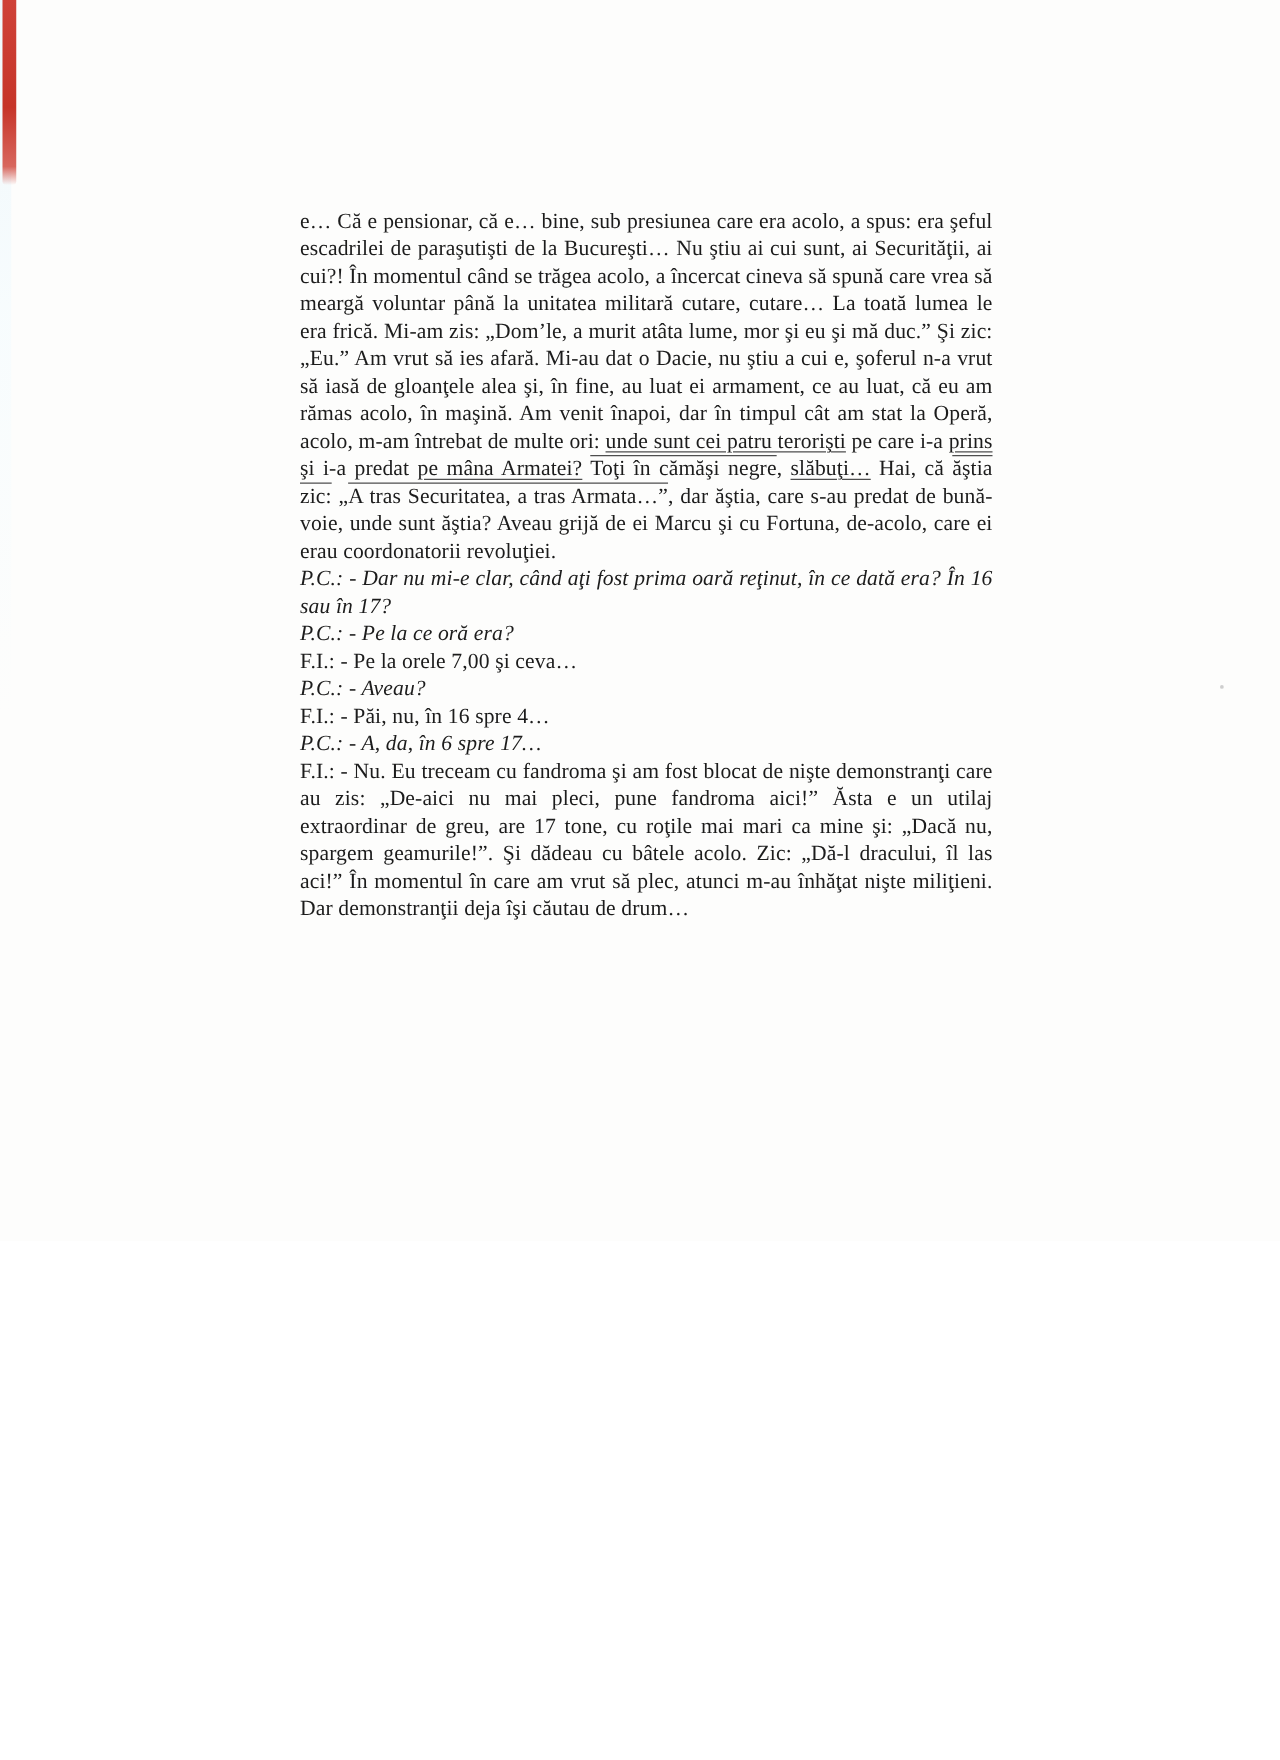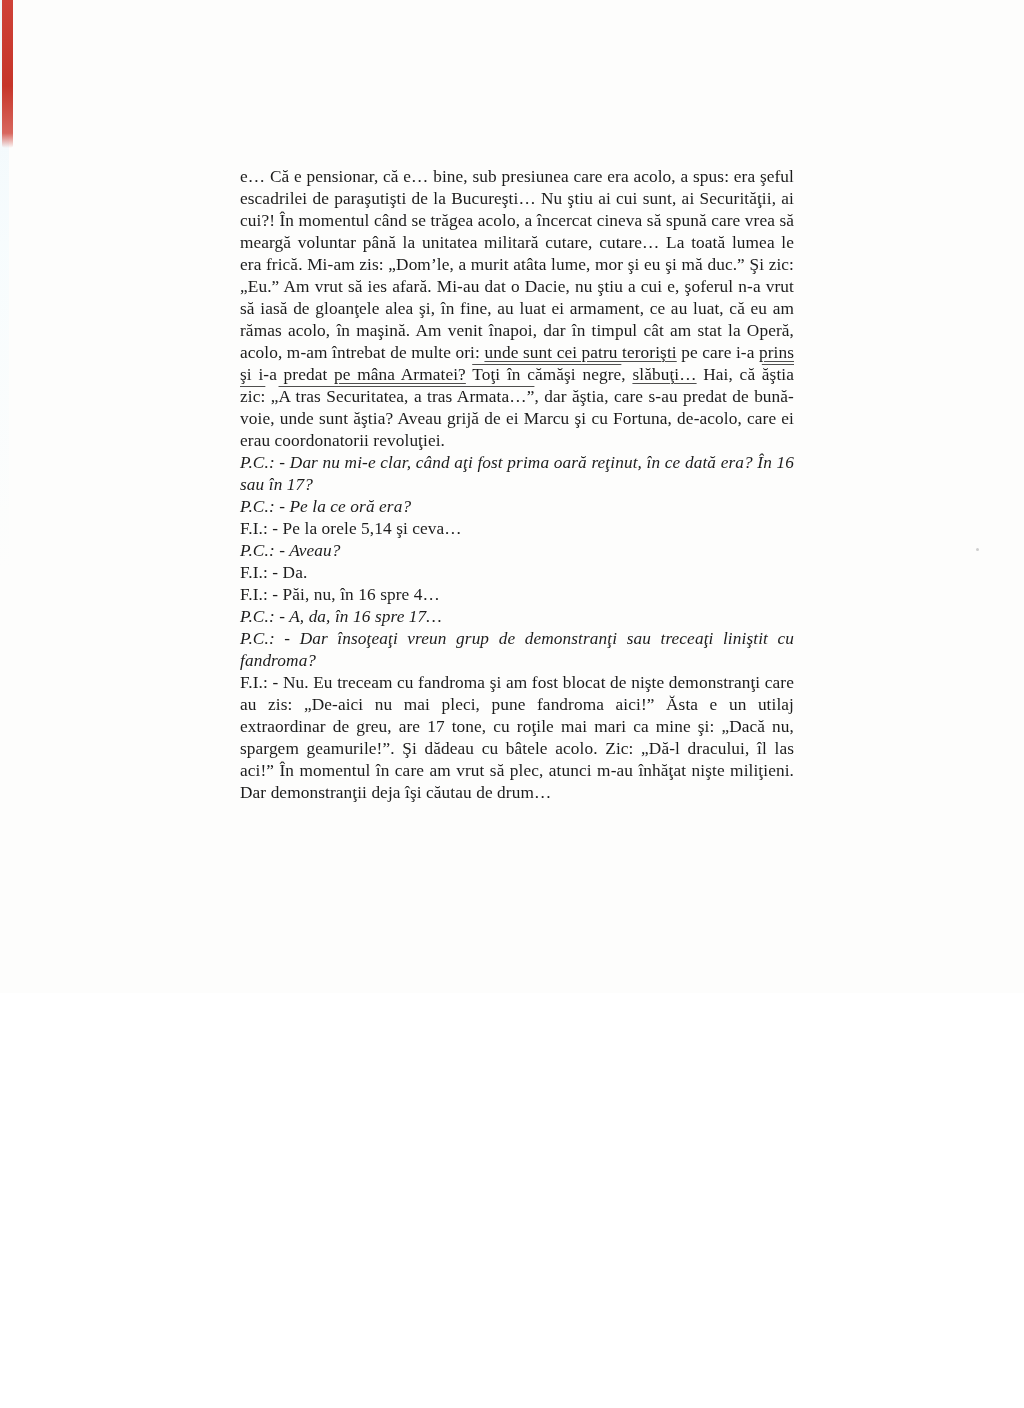--- a/index.html
+++ b/index.html
@@ -63,26 +63,24 @@
 
 <div class="page">
 
   <div class="edge-tint"></div>
   <div class="red-stripe"></div>
 
   <div class="text-block" id="paragraphs">
       <p class="para fi"><span>e… Că e pensionar, că e… bine, sub presiunea care era acolo, a spus: era şeful escadrilei de paraşutişti de la Bucureşti… Nu ştiu ai cui sunt, ai Securităţii, ai cui?! În momentul când se trăgea acolo, a încercat cineva să spună care vrea să meargă voluntar până la unitatea militară cutare, cutare… La toată lumea le era frică. Mi-am zis: „Dom’le, a murit atâta lume, mor şi eu şi mă duc.” Şi zic: „Eu.” Am vrut să ies afară. Mi-au dat o Dacie, nu ştiu a cui e, şoferul n-a vrut să iasă de gloanţele alea şi, în fine, au luat ei armament, ce au luat, că eu am rămas acolo, în maşină. Am venit înapoi, dar în timpul cât am stat la Operă, acolo, m-am întrebat de multe ori: </span><span class="mark-u">unde sunt cei patru terorişti</span><span> pe care i-a </span><span class="mark-u">prins</span><span> şi i-a predat </span><span class="mark-u">pe mâna Armatei?</span><span> </span><span class="mark-o">Toţi în cămăşi negre</span><span>, </span><span class="mark-u">slăbuţi…</span><span> Hai, că </span><span class="mark-o">ăştia zic:</span><span> „</span><span class="mark-o">A tras Securitatea, a tras Armata…”</span><span>, dar ăştia, care s-au predat de bună-voie, unde sunt ăştia? Aveau grijă de ei Marcu şi cu Fortuna, de-acolo, care ei erau coordonatorii revoluţiei.</span></p>
       <p class="para pc"><span>P.C.: - Dar nu mi-e clar, când aţi fost prima oară reţinut, în ce dată era? În 16 sau în 17?</span></p>
       <p class="para pc"><span>P.C.: - Pe la ce oră era?</span></p>
-      <p class="para fi"><span>F.I.: - Pe la orele 5,14 şi ceva…</span></p>
+      <p class="para fi"><span>F.I.: - Pe la orele 7,00 şi ceva…</span></p>
       <p class="para pc"><span>P.C.: - Aveau?</span></p>
-      <p class="para fi"><span>F.I.: - Da.</span></p>
       <p class="para fi"><span>F.I.: - Păi, nu, în 16 spre 4…</span></p>
-      <p class="para pc"><span>P.C.: - A, da, în 16 spre 17…</span></p>
-      <p class="para pc"><span>P.C.: - Dar însoţeaţi vreun grup de demonstranţi sau treceaţi liniştit cu fandroma?</span></p>
+      <p class="para pc"><span>P.C.: - A, da, în 6 spre 17…</span></p>
       <p class="para fi"><span>F.I.: - Nu. Eu treceam cu fandroma şi am fost blocat de nişte demonstranţi care au zis: „De-aici nu mai pleci, pune fandroma aici!” Ăsta e un utilaj extraordinar de greu, are 17 tone, cu roţile mai mari ca mine şi: „Dacă nu, spargem geamurile!”. Şi dădeau cu bâtele acolo. Zic: „Dă-l dracului, îl las aci!” În momentul în care am vrut să plec, atunci m-au înhăţat nişte miliţieni. Dar demonstranţii deja îşi căutau de drum…</span></p>
     </div>
 
   <div class="pagenum-wrap">
     <svg width="66" height="56" viewBox="0 0 66 56">
       <path d="M33,6 C44,3 55,6 57,13 C58,16 55,18 51,19 C58,22 61,31 56,38 C50,47 36,52 24,49 C13,46 6,38 7,28 C8,17 20,9 33,6 Z" fill="none" stroke="#8b8b8b" stroke-width="1.6" stroke-linecap="round"></path>
       <path d="M50,18 C54,15 59,11 62,8" fill="none" stroke="#8b8b8b" stroke-width="1.4" stroke-linecap="round"></path>
       <text class="pagenum-text" x="19" y="34" transform="rotate(-8 33 28)">589</text>
     </svg>
   </div>

